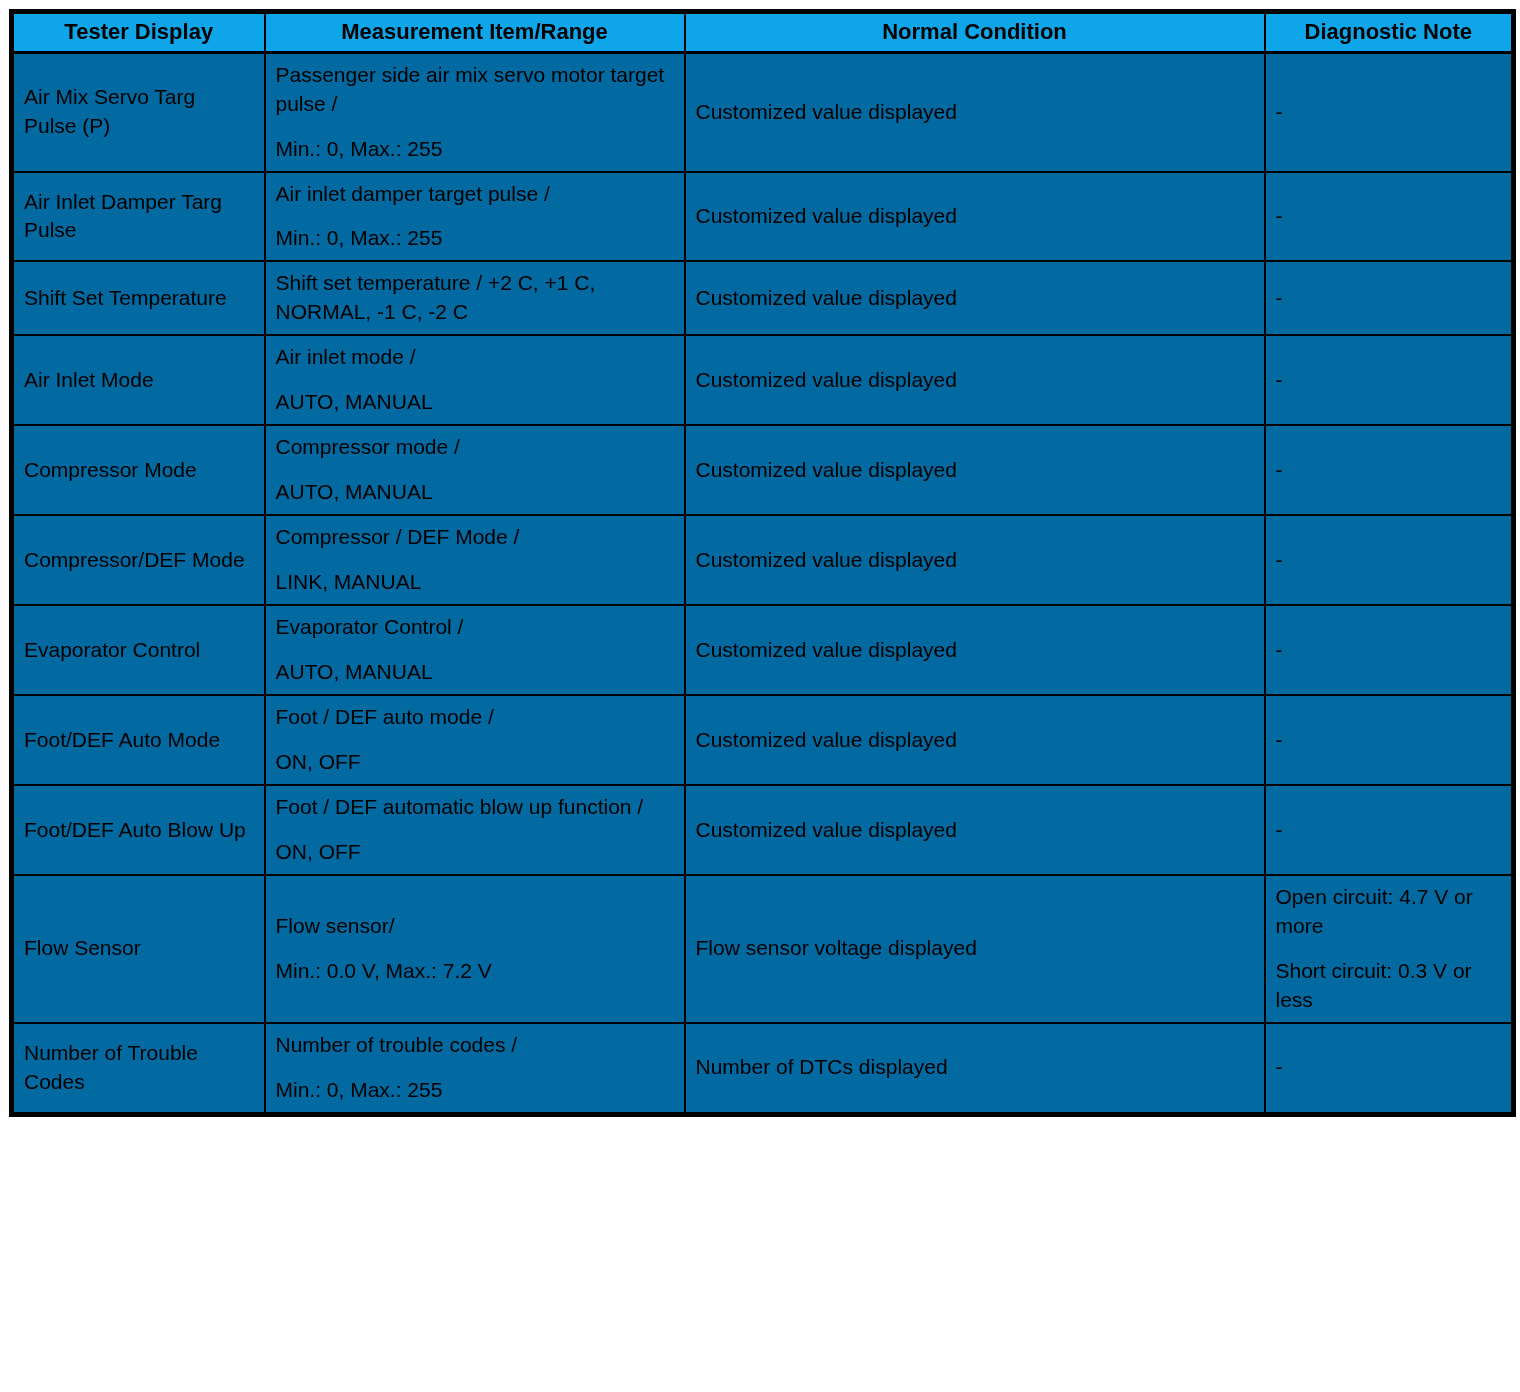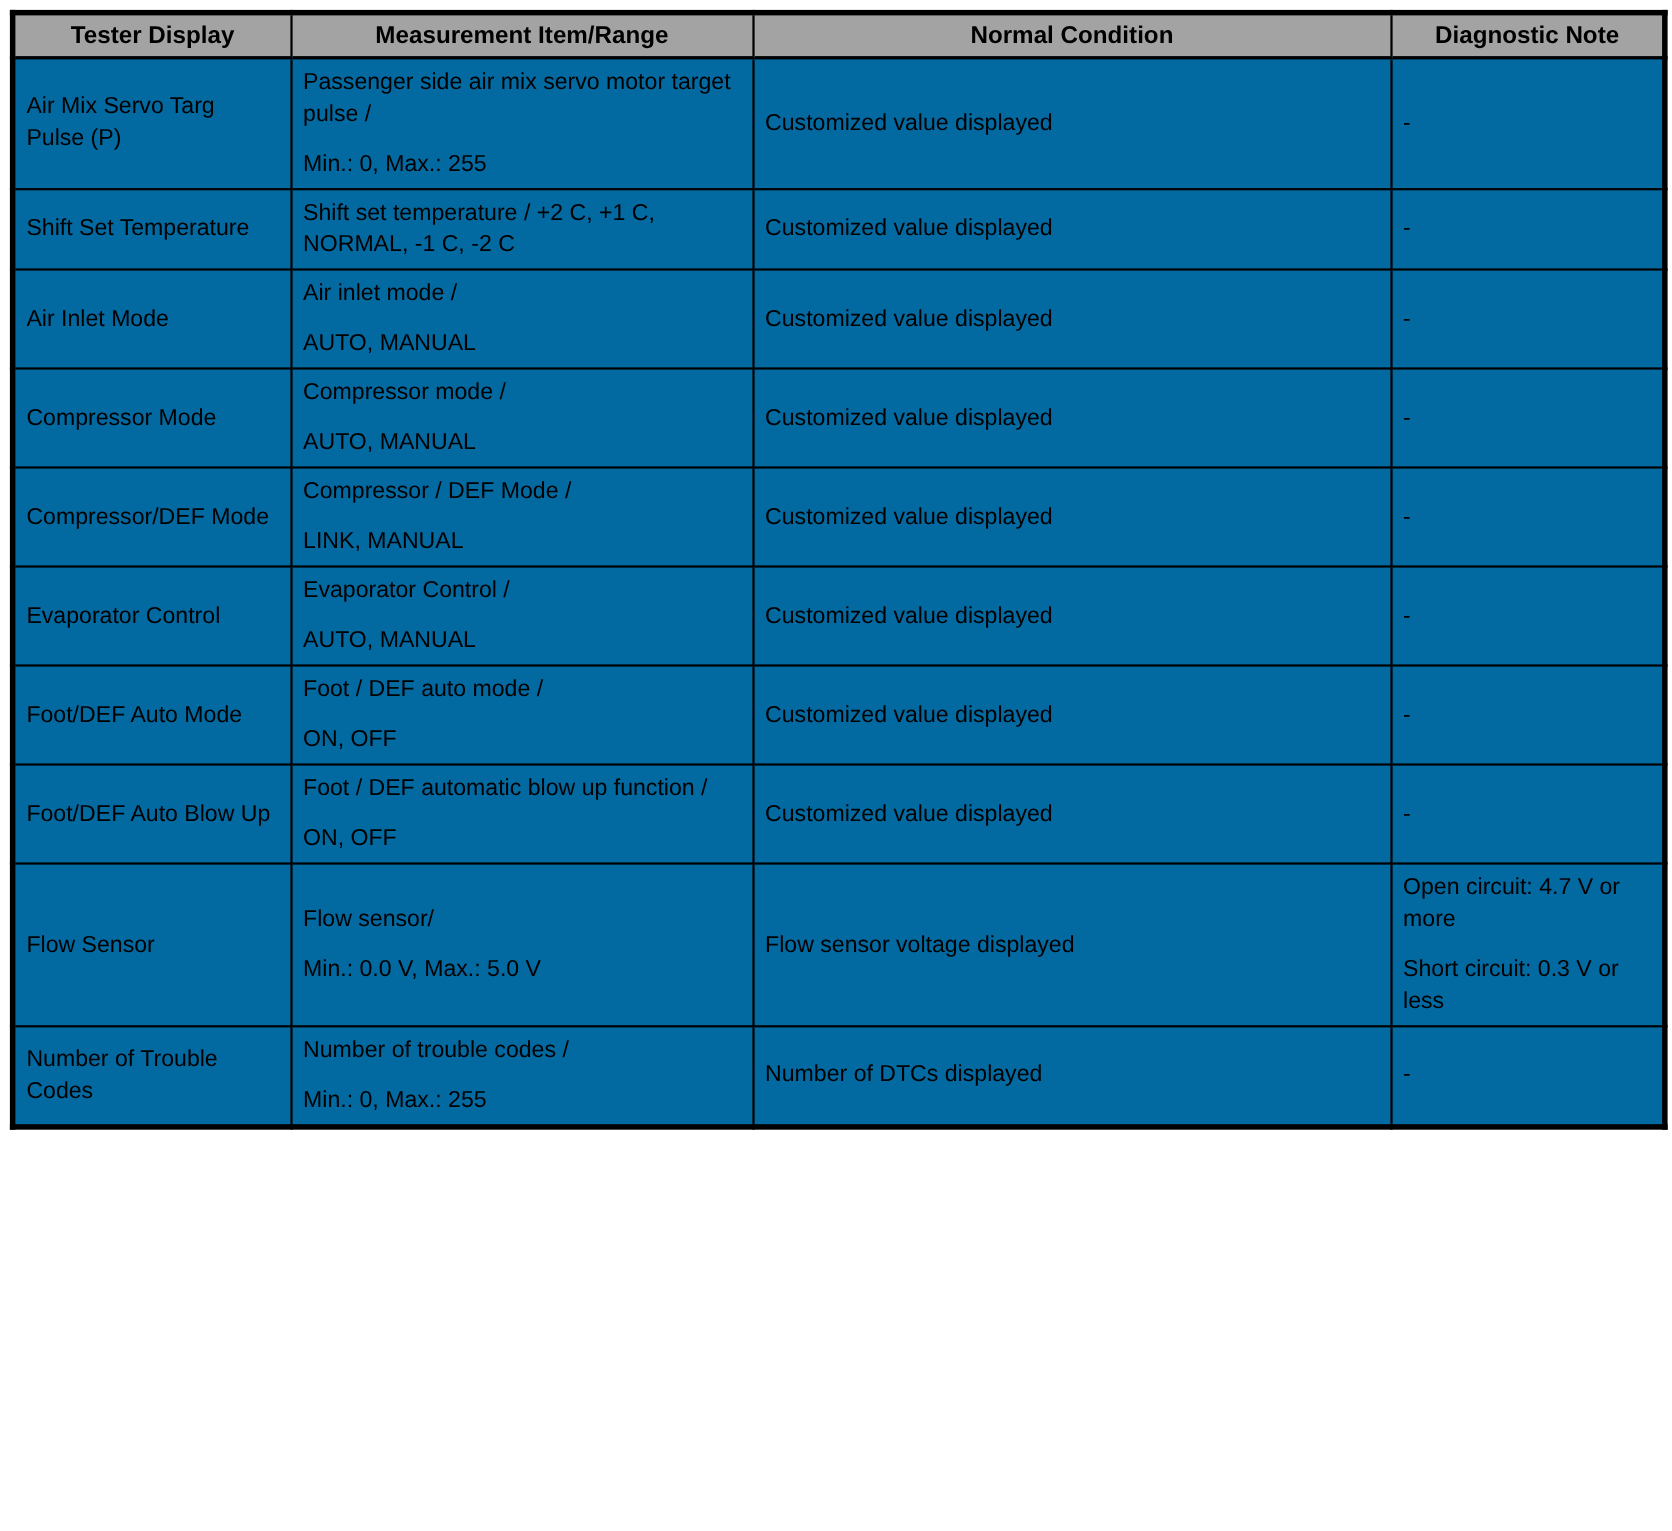--- a/index.html
+++ b/index.html
@@ -29,21 +29,21 @@
   col.c-note    { width: 249px; }
 
   th {
     border: 2px solid #000000;
     border-bottom: 3px solid #000000;
     font-size: 22px;
     font-weight: bold;
     text-align: center;
     padding: 4px 4px;
     line-height: 1.3;
-    background: #a3a3a3;
+    background: #0ea5e9;
   }
   td {
     border: 2px solid #000000;
     font-size: 21px;
     line-height: 1.38;
     vertical-align: middle;
     padding: 7px 10px;
     background: #0369a1;
     word-wrap: break-word;
   }
@@ -80,20 +80,31 @@
           <td class="measure-cell">
             <p>Passenger side air mix servo motor target pulse /</p>
             <p>Min.: 0, Max.: 255</p>
           </td>
           <td class="normal-cell">Customized value displayed</td>
           <td class="note-cell">
             <p>-</p>
           </td>
         </tr>
         <tr>
+          <td class="tester-cell">Air Inlet Damper Targ Pulse</td>
+          <td class="measure-cell">
+            <p>Air inlet damper target pulse /</p>
+            <p>Min.: 0, Max.: 255</p>
+          </td>
+          <td class="normal-cell">Customized value displayed</td>
+          <td class="note-cell">
+            <p>-</p>
+          </td>
+        </tr>
+        <tr>
           <td class="tester-cell">Shift Set Temperature</td>
           <td class="measure-cell">
             <p>Shift set temperature / +2 C, +1 C, NORMAL, -1 C, -2 C</p>
           </td>
           <td class="normal-cell">Customized value displayed</td>
           <td class="note-cell">
             <p>-</p>
           </td>
         </tr>
         <tr>
@@ -159,21 +170,21 @@
           </td>
           <td class="normal-cell">Customized value displayed</td>
           <td class="note-cell">
             <p>-</p>
           </td>
         </tr>
         <tr>
           <td class="tester-cell">Flow Sensor</td>
           <td class="measure-cell">
             <p>Flow sensor/</p>
-            <p>Min.: 0.0 V, Max.: 5.0 V</p>
+            <p>Min.: 0.0 V, Max.: 7.2 V</p>
           </td>
           <td class="normal-cell">Flow sensor voltage displayed</td>
           <td class="note-cell">
             <p>Open circuit: 4.7 V or more</p>
             <p>Short circuit: 0.3 V or less</p>
           </td>
         </tr>
         <tr>
           <td class="tester-cell">Number of Trouble Codes</td>
           <td class="measure-cell">

